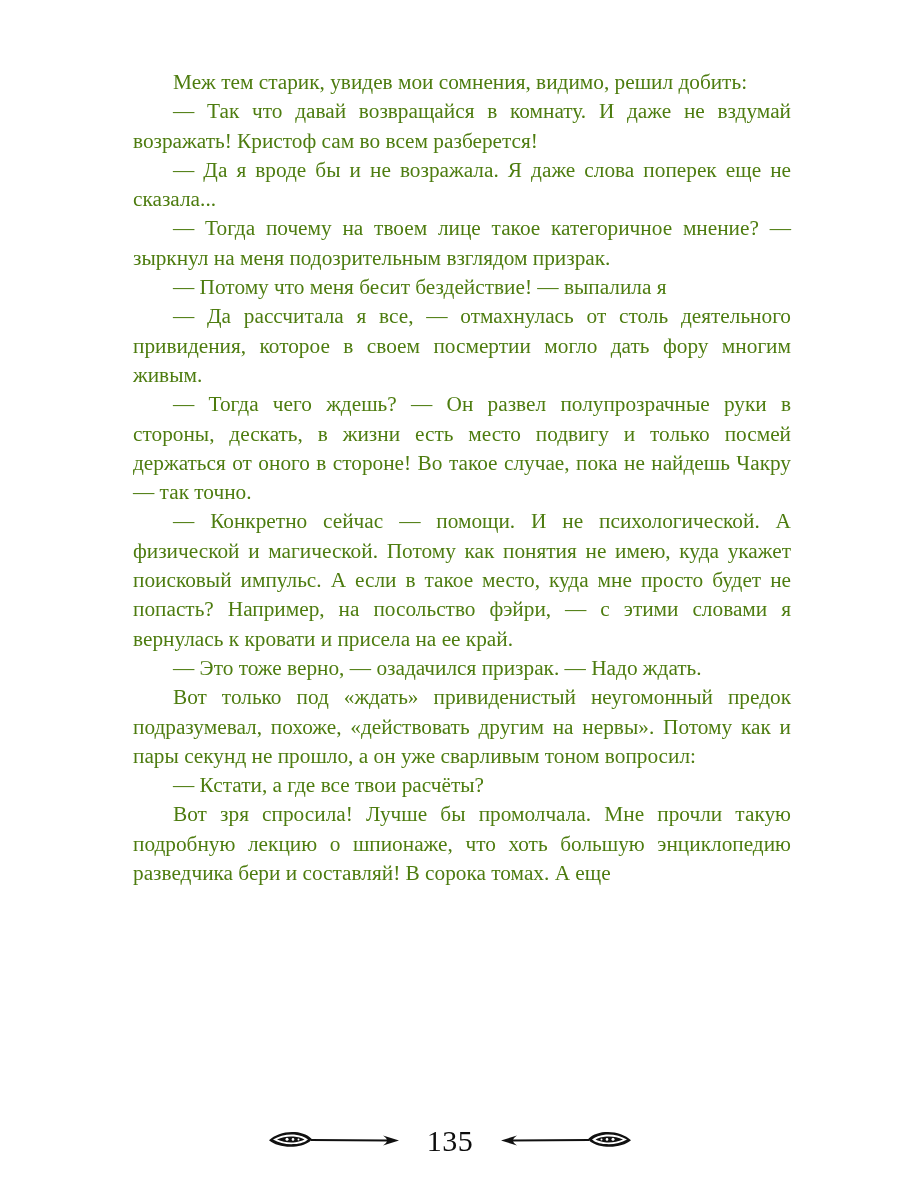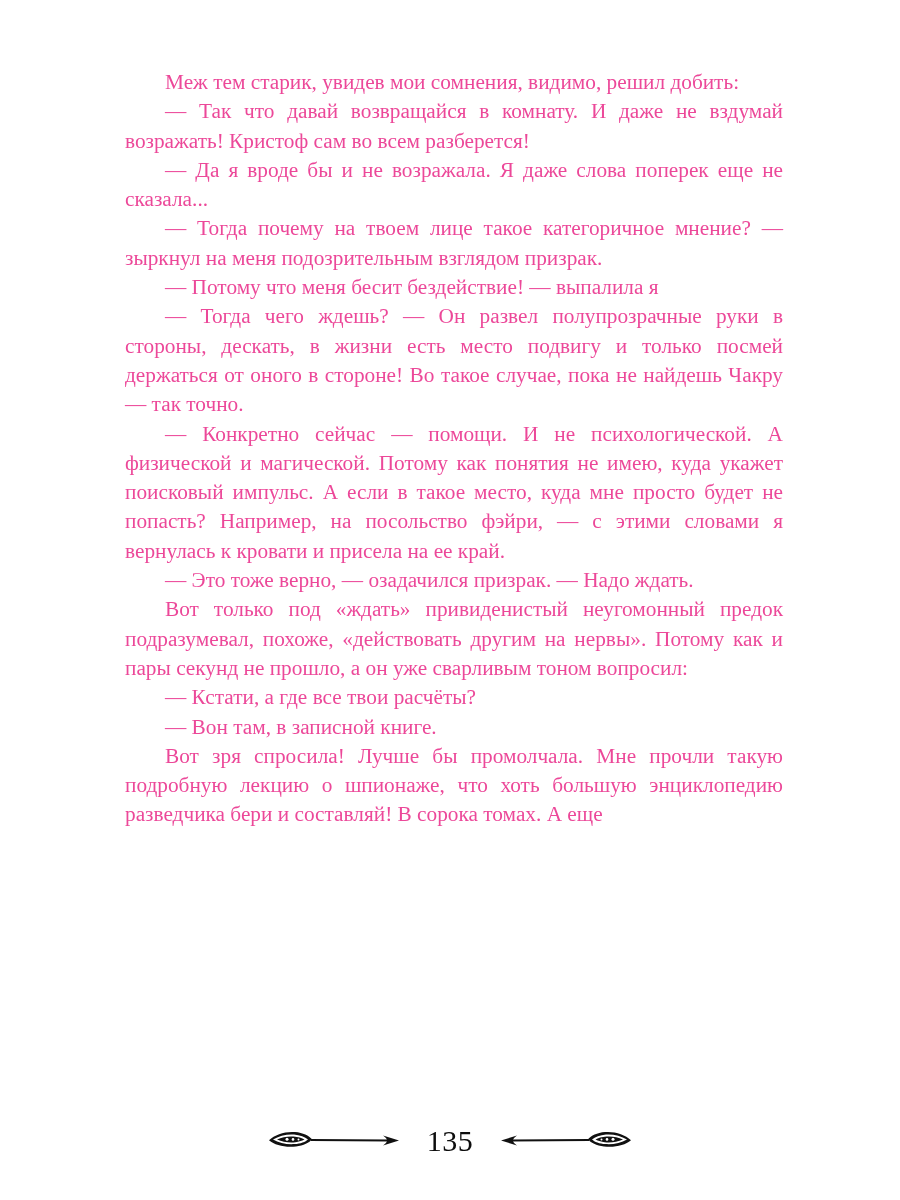--- a/index.html
+++ b/index.html
@@ -10,27 +10,27 @@
   .page {
     position: relative;
     width: 900px;
     height: 1200px;
     background: #ffffff;
     overflow: hidden;
     box-sizing: border-box;
   }
   .text-block {
     position: absolute;
-    left: 125px;
+    left: 133px;
     top: 68px;
     width: 658px;
     font-family: "Liberation Serif", "DejaVu Serif", serif;
     font-size: 21.3px;
     line-height: 29.3px;
-    color: #ec4899;
+    color: #4d7c0f;
     text-align: justify;
     text-justify: inter-word;
     -webkit-hyphens: manual;
     hyphens: manual;
   }
   .para {
     margin: 0;
     text-indent: 40px;
     text-align: justify;
   }
@@ -68,26 +68,26 @@
 <body>
 
 <div class="page">
 
   <div class="text-block" id="text-block">
       <p class="para">Меж тем старик, увидев мои сомнения, видимо, решил добить:</p>
       <p class="para">— Так что давай возвращайся в комнату. И даже не вздумай возражать! Кристоф сам во всем разберется!</p>
       <p class="para">— Да я вроде бы и не возражала. Я даже слова поперек еще не сказала...</p>
       <p class="para">— Тогда почему на твоем лице такое категоричное мнение? — зыркнул на меня подозрительным взглядом призрак.</p>
       <p class="para">— Потому что меня бесит бездействие! — выпалила я</p>
+      <p class="para">— Да рассчитала я все, — отмахнулась от столь деятельного привидения, которое в своем посмертии могло дать фору многим живым.</p>
       <p class="para">— Тогда чего ждешь? — Он развел полупрозрачные руки в стороны, дескать, в жизни есть место подвигу и только посмей держаться от оного в стороне! Во такое случае, пока не найдешь Чакру — так точно.</p>
       <p class="para">— Конкретно сейчас — помощи. И не психологической. А физической и магической. Потому как понятия не имею, куда укажет поисковый импульс. А если в такое место, куда мне просто будет не попасть? Например, на посольство фэйри, — с этими словами я вернулась к кровати и присела на ее край.</p>
       <p class="para">— Это тоже верно, — озадачился призрак. — Надо ждать.</p>
       <p class="para">Вот только под «ждать» привиденистый неугомонный предок подразумевал, похоже, «действовать другим на нервы». Потому как и пары секунд не прошло, а он уже сварливым тоном вопросил:</p>
       <p class="para">— Кстати, а где все твои расчёты?</p>
-      <p class="para">— Вон там, в записной книге.</p>
       <p class="para">Вот зря спросила! Лучше бы промолчала. Мне прочли такую подробную лекцию о шпионаже, что хоть большую энциклопедию разведчика бери и составляй! В сорока томах. А еще</p>
     </div>
 
   <div class="footer">
     <div class="footer-inner">
 
       <span>
         <svg class="ornament-svg" width="148" height="30" viewBox="0 0 148 30" xmlns="http://www.w3.org/2000/svg">
           <g fill="#111111">
             <path d="M4 13.2 C10 7.5, 20 4.2, 30 5.0 C38 5.6, 44 8.8, 47 12.2 C44.5 15.6, 38.5 18.6, 31 19.4 C20 20.6, 10 18.2, 4 13.2 Z"></path>

